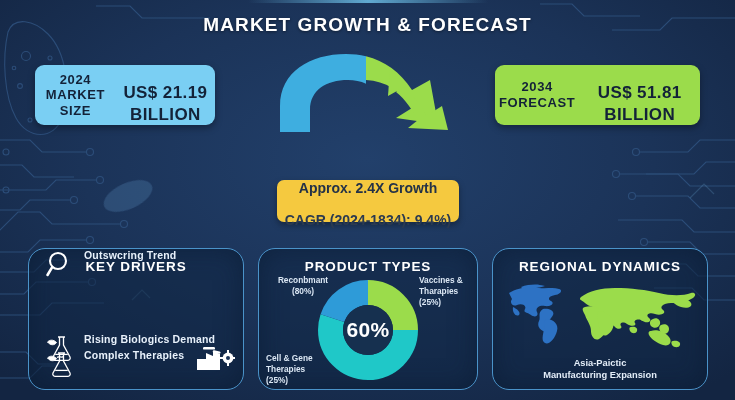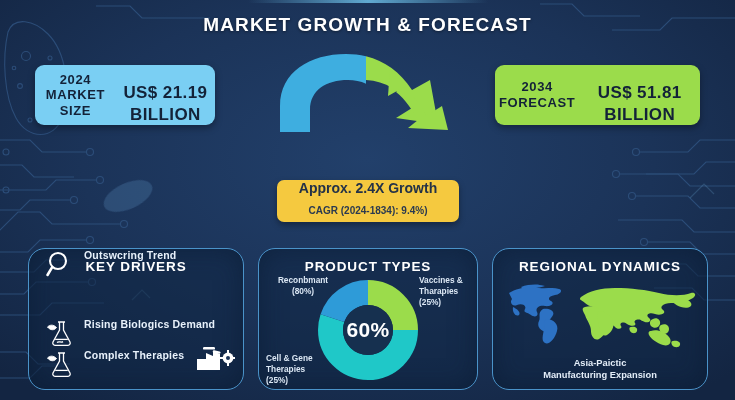--- a/index.html
+++ b/index.html
@@ -96,24 +96,24 @@
     box-shadow: 0 3px 6px rgba(0,0,0,.35);
   }
   #growth-badge .gb-main {
     color: #243247;
     font-size: 14px;
     font-weight: bold;
     line-height: 1.15;
   }
   #growth-badge .gb-sub {
     color: #2b3a50;
-    font-size: 10px;
+    font-size: 14px;
     font-weight: bold;
     line-height: 1.2;
-    margin-top: 9px;
+    margin-top: 16px;
   }
   
   .panel {
     position: absolute;
     top: 248px;
     height: 140px;
     border: 1.5px solid #4a93c9;
     border-radius: 17px;
     background: rgba(16,38,68,.55);
     box-shadow: inset 0 0 26px rgba(10,26,48,.55);
@@ -133,21 +133,21 @@
   
   .driver-row {
     position: absolute;
     left: 16px;
     display: flex;
     align-items: flex-start;
     gap: 9px;
     width: 190px;
   }
   .driver-row:nth-of-type(1) { top: 36px; }
-  .driver-row:nth-of-type(2) { top: 69px; }
+  .driver-row:nth-of-type(2) { top: 84px; }
   .driver-row:nth-of-type(3) { top: 100px; }
   .driver-icon {
     width: 30px; height: 30px;
     flex: 0 0 30px;
     display: flex;
     align-items: center;
     justify-content: center;
   }
   .driver-label {
     color: #e8f1fb;

